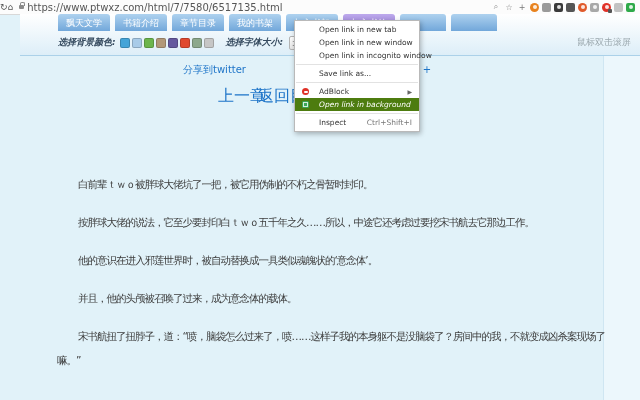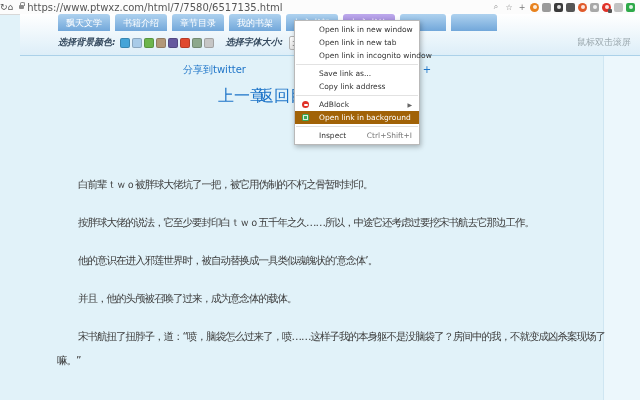--- a/index.html
+++ b/index.html
@@ -52,21 +52,21 @@
   .chapter-nav{position:relative;height:14px;margin-top:10px;font-size:16px;}
   .chap-link{position:absolute;color:#1d74c8;white-space:nowrap;cursor:pointer;}
   .paras{position:absolute;top:116px;left:57px;width:548px;}
   .paras p{margin:0 0 14px;font-size:10.5px;letter-spacing:-1px;line-height:24px;color:#3c3c3c;text-indent:2em;}
 
   
   .context-menu{position:absolute;left:294px;top:20px;width:126px;background:#ffffff;
     border:1px solid #b9b9b9;box-shadow:1px 2px 5px rgba(0,0,0,.28);padding:2px 0;box-sizing:border-box;z-index:50;}
   .menu-item{height:13px;display:flex;align-items:center;padding:0 7px 0 24px;
     font-size:7.5px;color:#333;position:relative;white-space:nowrap;cursor:pointer;}
-  .menu-item.highlight{background:#a16207;color:#fff;}
+  .menu-item.highlight{background:#4d7c0f;color:#fff;font-style:italic;}
   .menu-sep{height:1px;background:#e2e2e2;margin:2px 1px;}
   .mi-icon{position:absolute;left:7px;top:3px;width:7px;height:7px;border-radius:50%;}
   .mi-icon.adblock{background:#e03127;}
   .mi-icon.adblock:before{content:'';position:absolute;left:1.5px;top:3px;width:4px;height:1.5px;background:#fff;border-radius:1px;}
   .mi-icon.bgtab{background:#3aa757;border-radius:1.5px;}
   .mi-icon.bgtab:before{content:'';position:absolute;left:1px;top:1px;width:5px;height:5px;border:1px solid rgba(255,255,255,.8);box-sizing:border-box;}
   .mi-right{margin-left:auto;color:#777;padding-left:16px;}
   .submenu-arrow{margin-left:auto;font-size:6px;color:#666;}
 </style>
 </head>
@@ -161,34 +161,31 @@
         <p>白前辈ｔｗｏ被胖球大佬坑了一把，被它用伪制的不朽之骨暂时封印。</p>
         <p>按胖球大佬的说法，它至少要封印白ｔｗｏ五千年之久……所以，中途它还考虑过要挖宋书航去它那边工作。</p>
         <p>他的意识在进入邪莲世界时，被自动替换成一具类似魂魄状的‘意念体’。</p>
         <p>并且，他的头颅被召唤了过来，成为意念体的载体。</p>
         <p>宋书航扭了扭脖子，道：“喷，脑袋怎么过来了，喷……这样子我的本身躯不是没脑袋了？房间中的我，不就变成凶杀案现场了嘛。”</p>
       </div>
   </div>
 
   <div class="context-menu" id="context-menu">
       <div class="menu-item">
+        <span>Open link in new tab</span>
+      </div>
+      <div class="menu-item">
         <span>Open link in new window</span>
       </div>
       <div class="menu-item">
-        <span>Open link in new tab</span>
-      </div>
-      <div class="menu-item">
         <span>Open link in incognito window</span>
       </div>
       <div class="menu-sep"></div>
       <div class="menu-item">
         <span>Save link as...</span>
-      </div>
-      <div class="menu-item">
-        <span>Copy link address</span>
       </div>
       <div class="menu-sep"></div>
       <div class="menu-item">
         <span class="mi-icon adblock"></span>
         <span>AdBlock</span>
         <span class="submenu-arrow">▶</span>
       </div>
       <div class="menu-item highlight">
         <span class="mi-icon bgtab"></span>
         <span>Open link in background</span>

